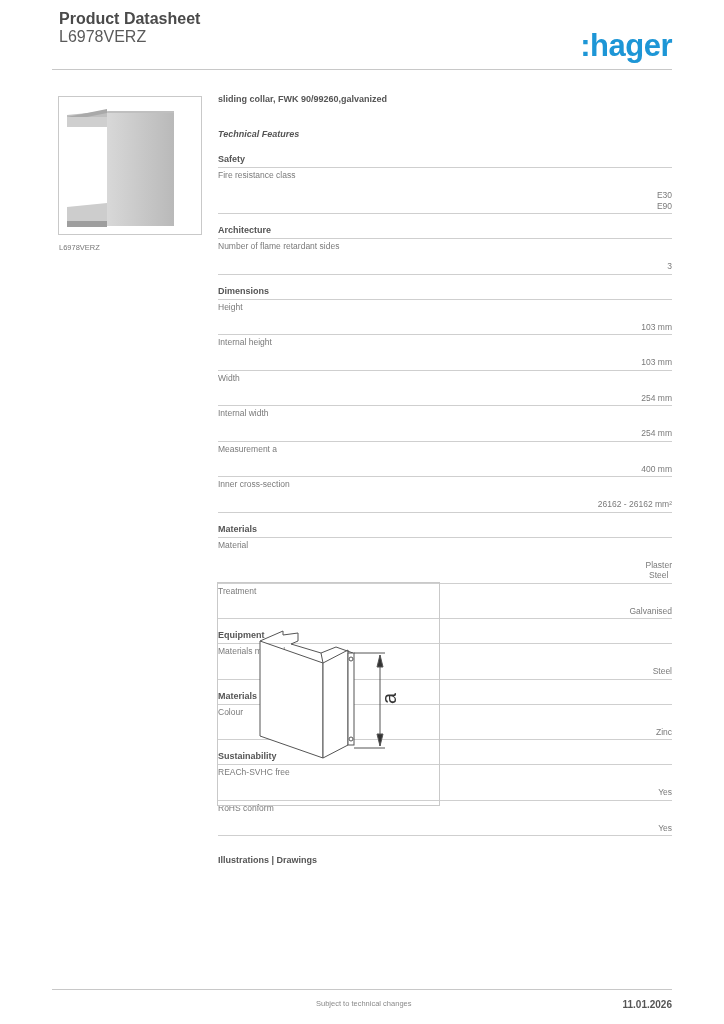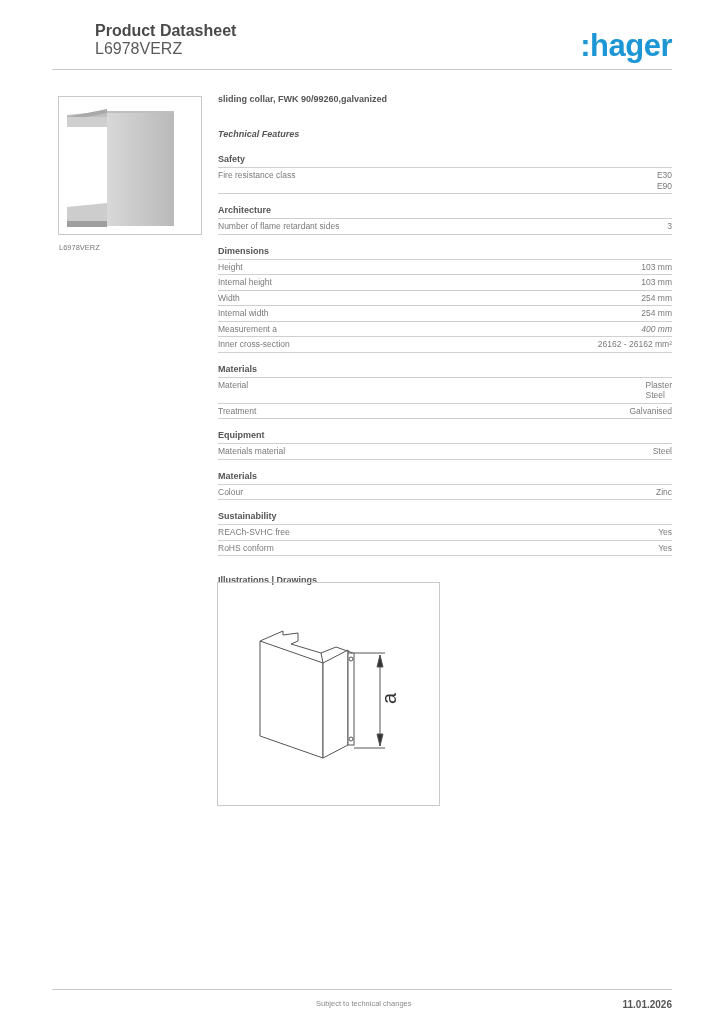--- a/index.html
+++ b/index.html
@@ -1,32 +1,32 @@
 <!DOCTYPE html>
 <html><head>
   <meta charset="utf-8">
   <style>
     html, body { margin: 0; padding: 0; background: #ffffff; }
     body { width: 724px; height: 1024px; position: relative; font-family: "Liberation Sans", sans-serif; color: #555; overflow: hidden; }
-    .header { position: absolute; left: 59px; top: 22px; margin-left: 36px; }
+    .header { position: absolute; left: 59px; top: 10px; }
     .doc-title { font-size: 16px; font-weight: bold; color: #4a4a4a; line-height: 18px; }
     .doc-code { font-size: 16px; color: #5a5a5a; line-height: 18px; }
     .logo { position: absolute; right: 52px; top: 28px; font-size: 31px; font-weight: bold; color: #1d96d6; letter-spacing: -0.5px; }
     .header-rule { position: absolute; left: 52px; right: 52px; top: 69px; height: 1px; background: #c8c8c8; }
 
     .thumb { position: absolute; left: 58px; top: 96px; width: 142px; height: 137px; border: 1px solid #c9c9c9; background: #fff; }
     .thumb-caption { position: absolute; left: 59px; top: 243px; font-size: 7.5px; color: #777; }
 
     .content { position: absolute; left: 218px; top: 94px; width: 454px; }
     .product-desc { font-size: 9px; font-weight: bold; color: #555; height: 14px; }
     .tech-heading { font-size: 9px; font-weight: bold; color: #555; margin-top: 21px; height: 14px; font-style: italic; }
     .group { margin-top: 11px; }
     .group-title { font-size: 9px; font-weight: bold; color: #555; padding-bottom: 2px; border-bottom: 1px solid #cfcfcf; line-height: 11px; }
     .row { display: flex; justify-content: space-between; font-size: 8.5px; color: #7a7a7a; border-bottom: 1px solid #cfcfcf; padding: 2px 0 2px 0; line-height: 10.5px; }
-    .row .val { text-align: left; }
+    .row .val { text-align: center; margin-top: 20px; }
     .ill-heading { font-size: 9px; font-weight: bold; color: #555; margin-top: 19px; }
     .drawing { position: absolute; left: 217px; top: 582px; width: 221px; height: 222px; border: 1px solid #c9c9c9; }
 
     .footer-rule { position: absolute; left: 52px; right: 52px; top: 989px; height: 1px; background: #c8c8c8; }
     .footer-note { position: absolute; left: 316px; top: 999px; font-size: 7.5px; color: #8a8a8a; }
     .footer-date { position: absolute; right: 52px; top: 999px; font-size: 10px; font-weight: bold; color: #555; }
   </style>
 </head>
 <body>
 
@@ -88,21 +88,21 @@
         <div class="row">
           <span>Width</span>
           <span class="val" style="white-space: pre-line;">254 mm</span>
         </div>
         <div class="row">
           <span>Internal width</span>
           <span class="val" style="white-space: pre-line;">254 mm</span>
         </div>
         <div class="row">
           <span>Measurement a</span>
-          <span class="val" style="white-space: pre-line; font-style: italic;">400 mm</span>
+          <span class="val" style="white-space: pre-line;">400 mm</span>
         </div>
         <div class="row">
           <span>Inner cross-section</span>
           <span class="val" style="white-space: pre-line;">26162 - 26162 mm²</span>
         </div>
       </div>
       <div class="group">
         <div class="group-title">Materials</div>
         <div class="row">
           <span>Material</span>

